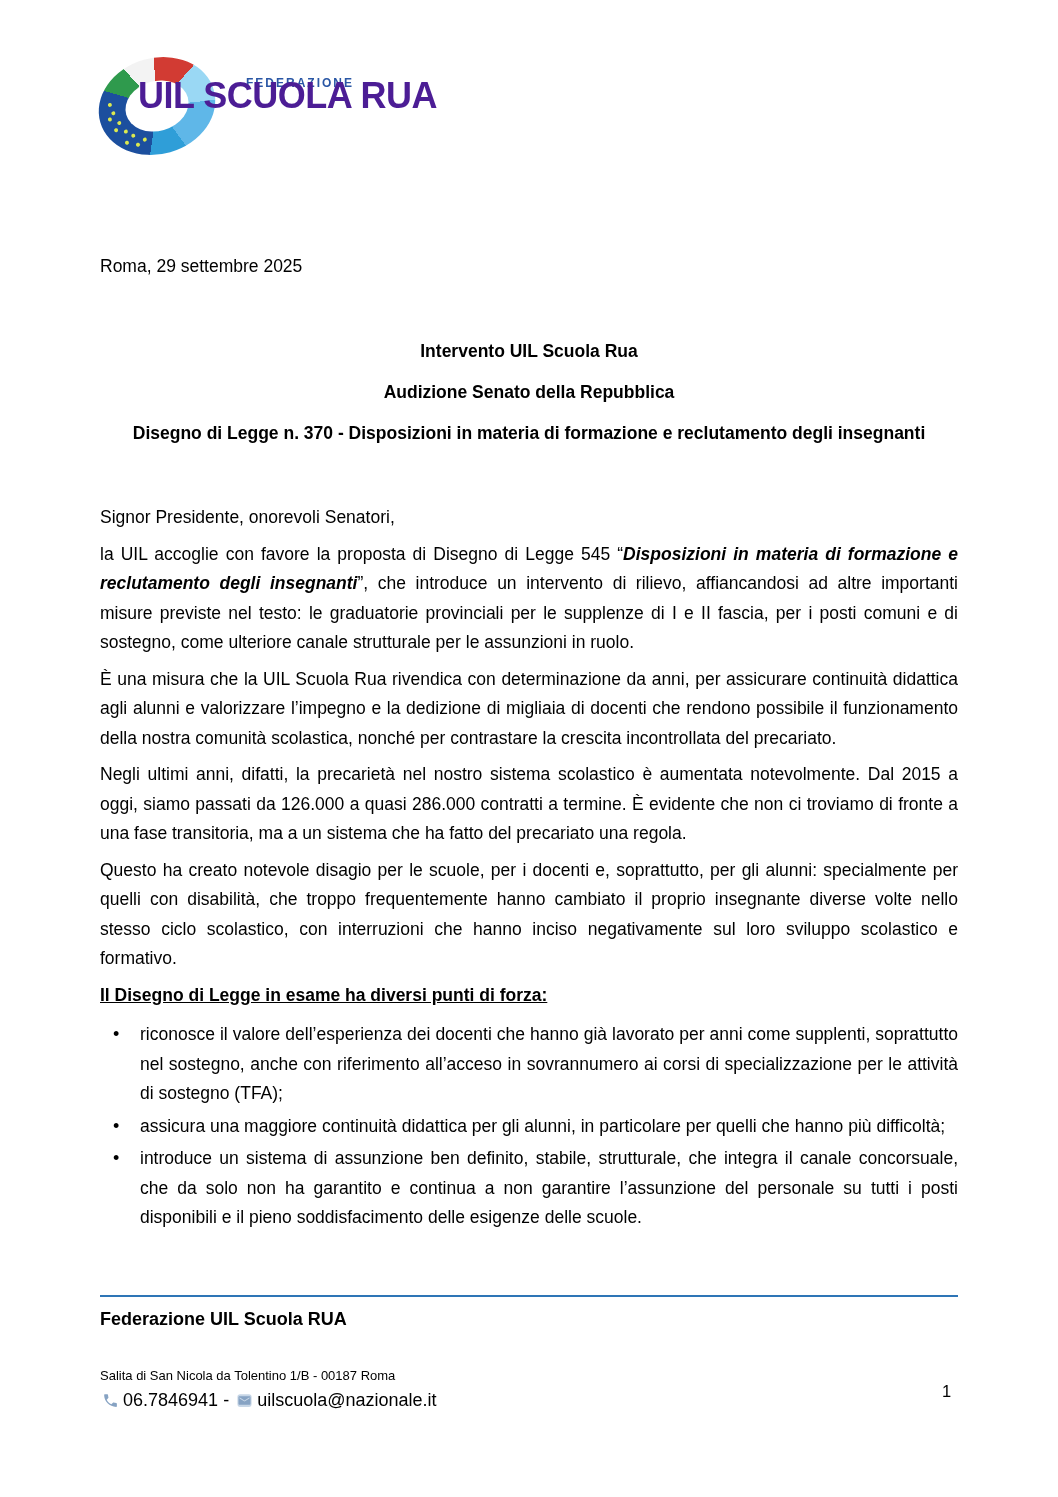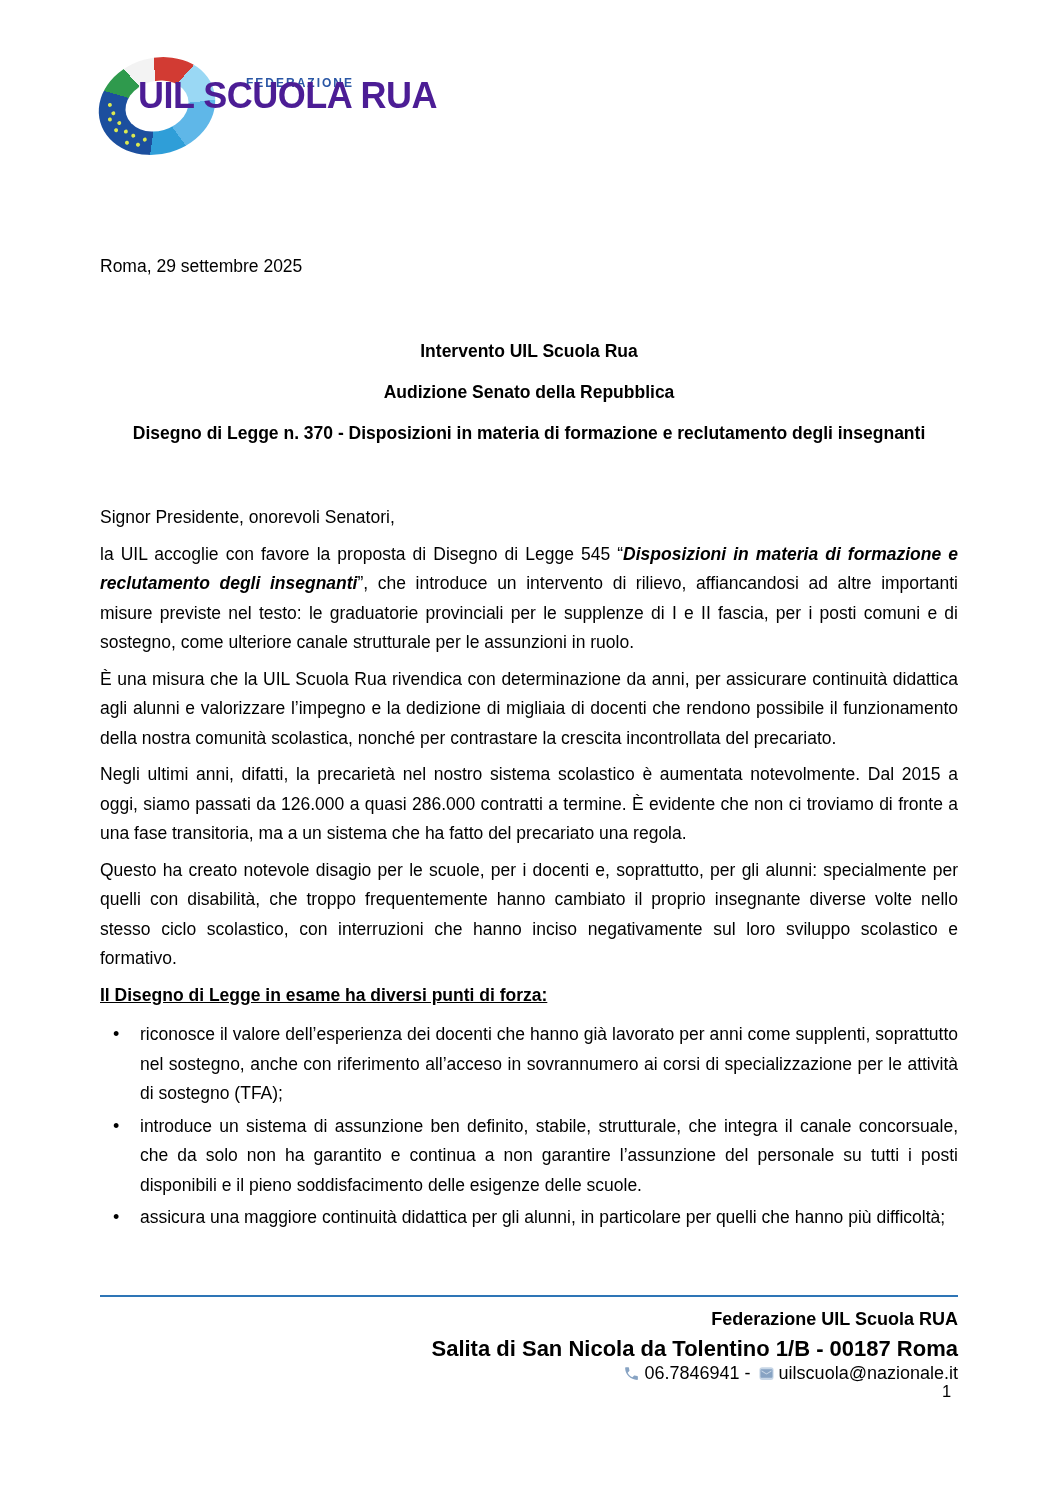--- a/index.html
+++ b/index.html
@@ -79,24 +79,24 @@
   ul.strengths li::before {
     content:"\2022"; position:absolute; left:13px; top:0;
     font-size:18px;
   }
 
   
   .footer-rule {
     position:absolute; left:100px; top:1295px; width:858px; height:2px;
     background:#2e75b6;
   }
-  .footer { position:absolute; left:100px; top:1306px; width:858px; text-align:right; }
+  .footer { position:absolute; left:100px; top:1306px; width:858px; text-align:left; }
   .footer-org { font-size:18px; font-weight:bold; line-height:27px; }
   .footer-unit { font-size:17.5px; line-height:26px; }
-  .footer-address { font-size:22px; line-height:24px; margin-top:4px;font-weight:bold; }
+  .footer-address { font-size:13px; line-height:24px; margin-top:31px; }
   .footer-contact { font-size:18px; line-height:24px; }
   .footer-contact .icon { display:inline-block; vertical-align:-3px; margin:0 4px 0 2px; }
   .page-number {
     position:absolute; left:942px; top:1382px;
     font-size:16.5px;
   }
 </style>
 </head>
 <body>
 
@@ -126,22 +126,22 @@
     <p><span>la UIL accoglie con favore la proposta di Disegno di Legge 545 “</span><span class="emph">Disposizioni in materia di formazione e reclutamento degli insegnanti</span><span>”, che introduce un intervento di rilievo, affiancandosi ad altre importanti misure previste nel testo: le graduatorie provinciali per le supplenze di I e II fascia, per i posti comuni e di sostegno, come ulteriore canale strutturale per le assunzioni in ruolo.</span></p>
 
     <p>È una misura che la UIL Scuola Rua rivendica con determinazione da anni, per assicurare continuità didattica agli alunni e valorizzare l’impegno e la dedizione di migliaia di docenti che rendono possibile il funzionamento della nostra comunità scolastica, nonché per contrastare la crescita incontrollata del precariato.</p>
     <p>Negli ultimi anni, difatti, la precarietà nel nostro sistema scolastico è aumentata notevolmente. Dal 2015 a oggi, siamo passati da 126.000 a quasi 286.000 contratti a termine. È evidente che non ci troviamo di fronte a una fase transitoria, ma a un sistema che ha fatto del precariato una regola.</p>
     <p>Questo ha creato notevole disagio per le scuole, per i docenti e, soprattutto, per gli alunni: specialmente per quelli con disabilità, che troppo frequentemente hanno cambiato il proprio insegnante diverse volte nello stesso ciclo scolastico, con interruzioni che hanno inciso negativamente sul loro sviluppo scolastico e formativo.</p>
 
     <p class="strengths-heading">Il Disegno di Legge in esame ha diversi punti di forza:</p>
 
     <ul class="strengths">
       <li><span>riconosce il valore dell’esperienza dei docenti che hanno già lavorato per anni come supplenti, soprattutto nel sostegno, anche con riferimento all’acceso in sovrannumero ai corsi di specializzazione per le attività di sostegno (TFA);</span></li>
+      <li><span>assicura una maggiore continuità didattica per gli alunni, in particolare per quelli che hanno più difficoltà;</span></li>
       <li><span>introduce un sistema di assunzione ben definito, stabile, strutturale, che integra il canale concorsuale, che da solo non ha garantito e continua a non garantire l’assunzione del personale su tutti i posti disponibili e il pieno soddisfacimento delle esigenze delle scuole.</span></li>
-      <li><span>assicura una maggiore continuità didattica per gli alunni, in particolare per quelli che hanno più difficoltà;</span></li>
     </ul>
   </main>
 
   <div class="footer-rule"></div>
 
   <footer class="footer">
     <div class="footer-org">Federazione UIL Scuola RUA</div>
     <div class="footer-address">Salita di San Nicola da Tolentino 1/B - 00187 Roma</div>
     <div class="footer-contact">
       <span class="icon"><svg width="17" height="17" viewBox="0 0 24 24">

